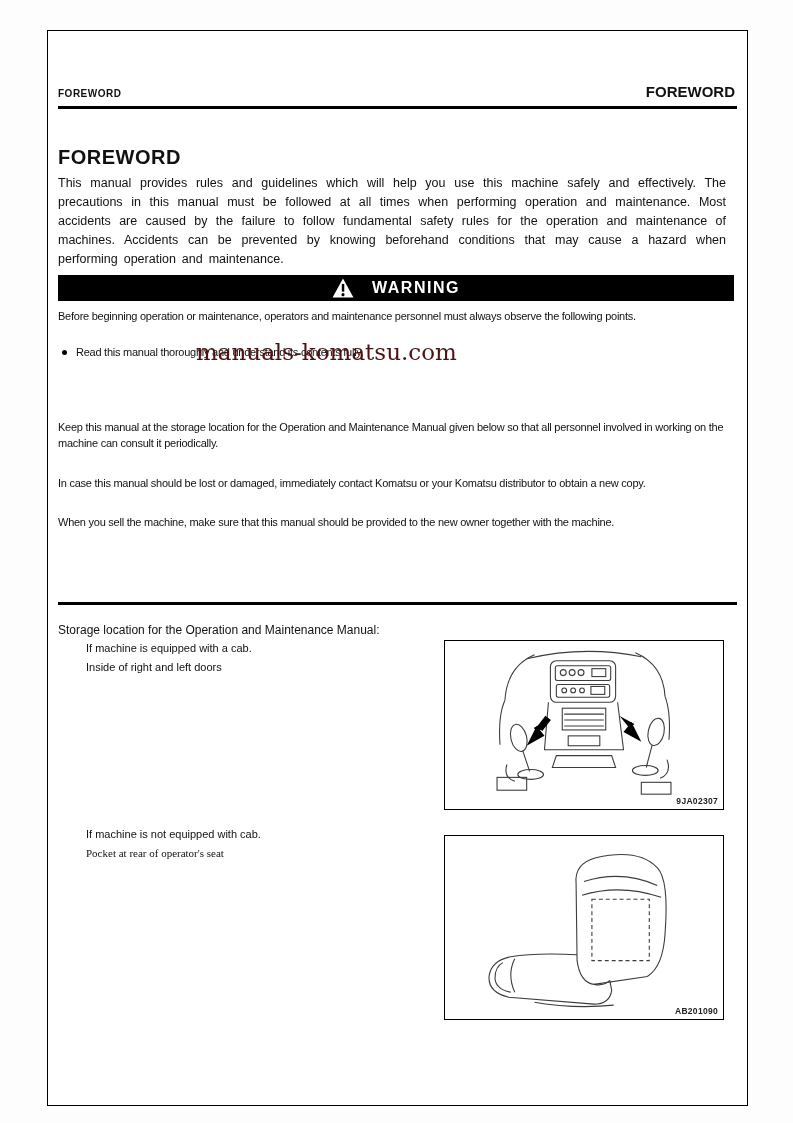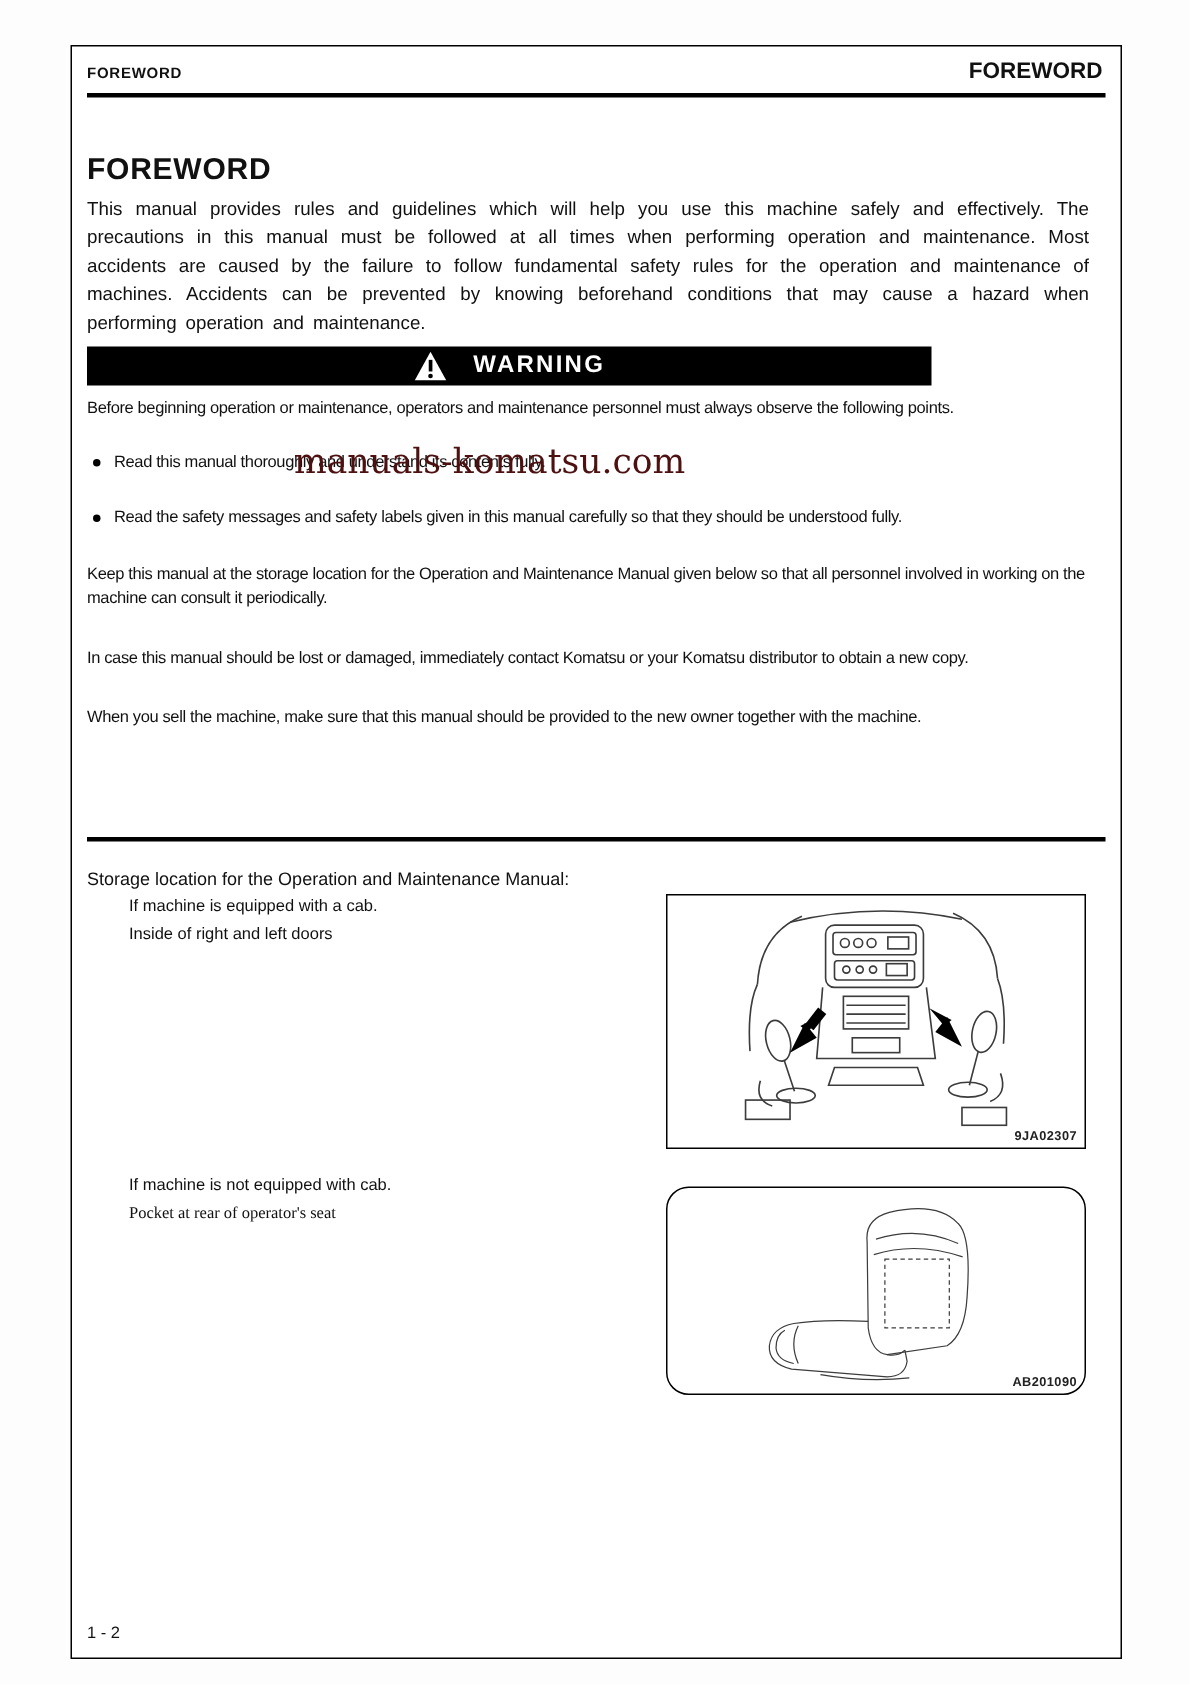--- a/index.html
+++ b/index.html
@@ -3,37 +3,37 @@
 <meta charset="utf-8">
 <style>
   * { margin: 0; padding: 0; box-sizing: border-box; }
   html, body { width: 793px; height: 1123px; background: #fdfdfd; }
   body { font-family: "Liberation Sans", sans-serif; color: #111; position: relative; }
 
   .page {
     position: absolute; left: 47px; top: 30px; width: 701px; height: 1076px;
     background: #fff; border: 1px solid #000;
   }
-  .abs { position: absolute; }
+  .abs { position: absolute; margin-top: 44px; }
 
   .hdr-left  { left: 10px; top: 13px; font-size: 10px; font-weight: bold; letter-spacing: 0.5px; }
   .hdr-right { right: 12px; top: 8px; font-size: 15px; font-weight: bold; }
   .rule { left: 10px; right: 10px; height: 3px; background: #000; }
   .rule-top { top: 31px; }
   .rule-mid { top: 527px; }
 
   .doc-title { left: 10px; top: 71px; font-size: 20px; font-weight: bold; letter-spacing: 0.5px; }
 
   .intro {
     left: 10px; top: 99px; width: 668px;
     font-size: 12.5px; line-height: 19px; text-align: justify; word-spacing: 2.5px;
   }
 
   .warn-banner {
-    left: 10px; top: 200px; width: 563px; height: 26px; background: #000;
+    left: 10px; top: 200px; width: 676px; height: 26px; background: #000;
     display: flex; align-items: center; justify-content: center; gap: 18px;
   }
   .warn-banner .tri { width: 22px; height: 20px; display: block; }
   .warn-label { color: #fff; font-weight: bold; font-size: 16px; letter-spacing: 1.5px; }
 
   .narrow { letter-spacing: -0.25px; }
   .body-par { left: 10px; width: 668px; font-size: 11px; line-height: 16px; }
   .p-warnintro { top: 233px; }
   .p-keep { top: 344px; }
   .p-case { top: 400px; }
@@ -59,21 +59,21 @@
   .st-line { left: 38px; font-size: 11px; }
   .st-1a { top: 567px; }
   .st-1b { top: 586px; }
   .st-2a { top: 753px; }
   .st-2b { top: 772px; font-family: Liberation Serif, serif; }
 
   .figure {
     left: 396px; width: 280px; border: 1px solid #000; background: #fff; font-weight: bold;
   }
   .fig1 { top: 565px; height: 170px; }
-  .fig2 { top: 760px; height: 139px; border-radius: 15px; }
+  .fig2 { top: 760px; height: 185px; }
   .fig-label {
     position: absolute; right: 5px; bottom: 3px; font-size: 8.5px; color: #222;
     letter-spacing: 0.3px;
   }
   .fig-art { position: absolute; inset: 0; width: 100%; height: 100%; }
 
   .page-num { left: 10px; top: 1052px; font-size: 11px; }
 </style>
 </head>
 <body>
@@ -94,21 +94,20 @@
       <rect x="10.7" y="6.5" width="2.7" height="8.5" fill="#000000"></rect>
       <circle cx="12" cy="18.3" r="1.7" fill="#000000"></circle>
     </svg>
     <span class="warn-label">WARNING</span>
   </div>
 
   <p class="abs body-par narrow p-warnintro">Before beginning operation or maintenance, operators and maintenance personnel must always observe the following points.</p>
 
   <ul class="abs bullets">
     <li>Read this manual thoroughly and understand its contents fully.</li>
-    <li>Read the safety messages and safety labels given in this manual carefully so that they should be understood fully.</li>
   </ul>
 
   <div class="abs watermark">manuals-komatsu.com</div>
 
   <p class="abs body-par narrow p-keep">Keep this manual at the storage location for the Operation and Maintenance Manual given below so that all personnel involved in working on the machine can consult it periodically.</p>
   <p class="abs body-par narrow p-sell">When you sell the machine, make sure that this manual should be provided to the new owner together with the machine.</p>
   <p class="abs body-par narrow p-case">In case this manual should be lost or damaged, immediately contact Komatsu or your Komatsu distributor to obtain a new copy.</p>
 
   <div class="abs rule rule-mid"></div>
 

